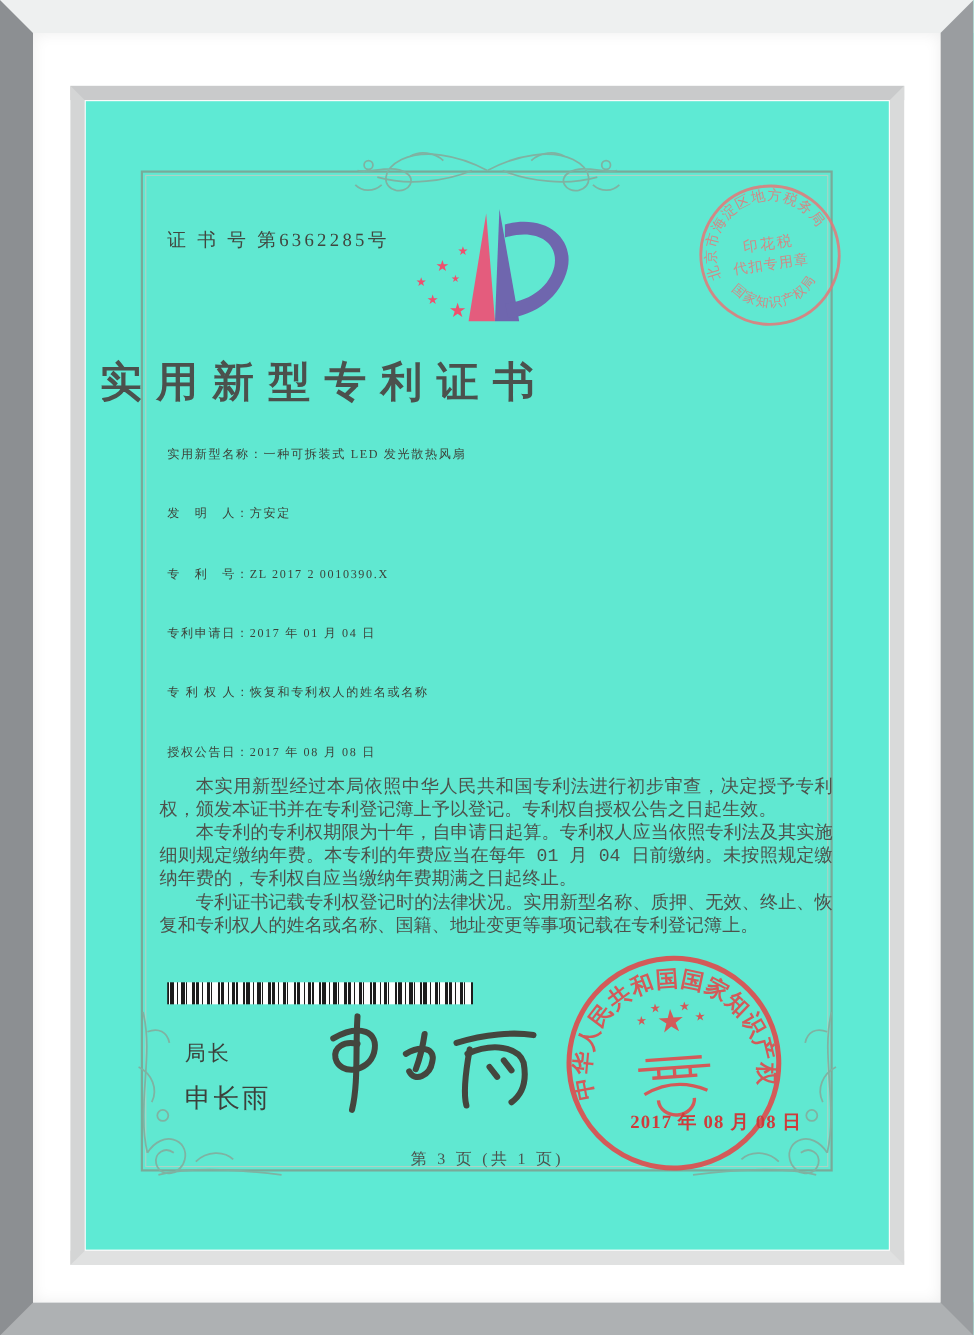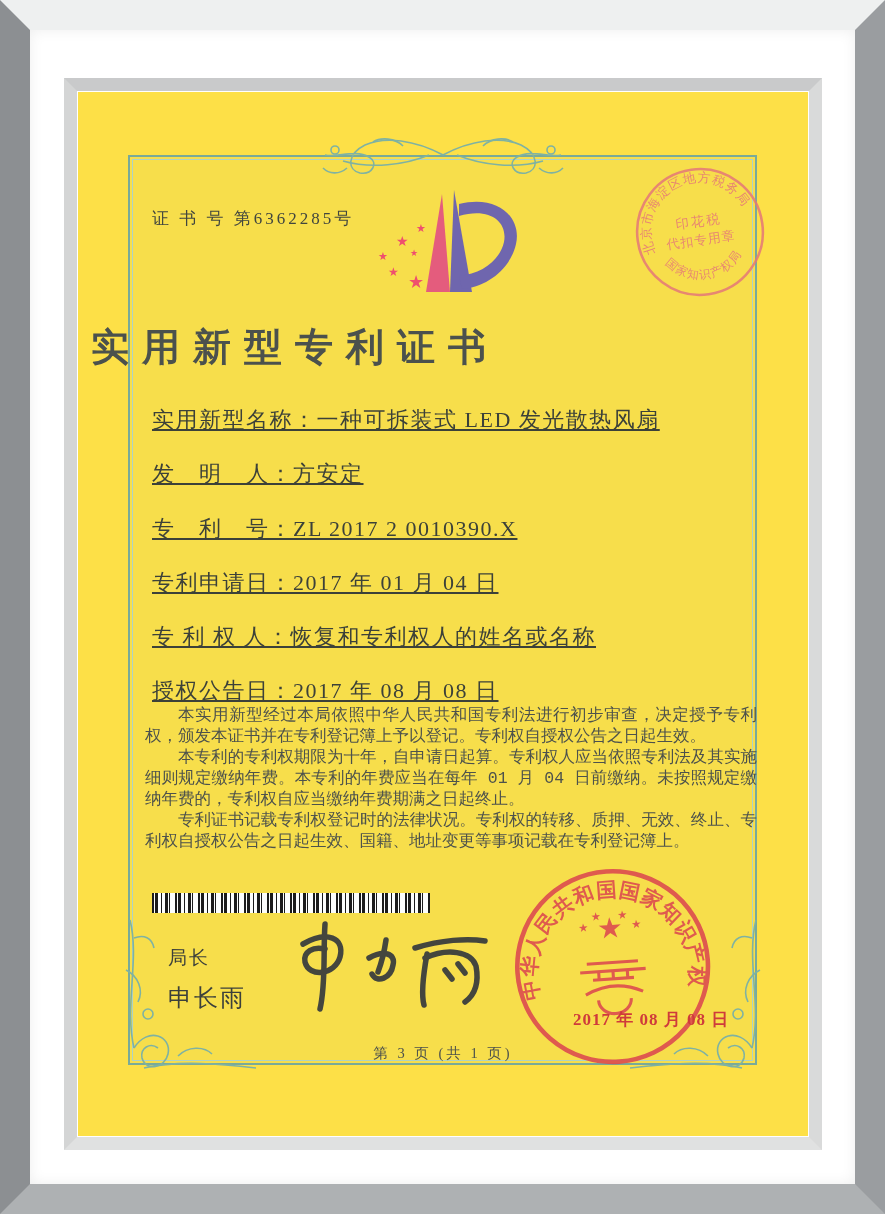--- a/index.html
+++ b/index.html
@@ -10,34 +10,34 @@
   }
   .photo{position:absolute;inset:0;}
   
   .frame{position:absolute;inset:0;border:30px solid;
     border-color:#eef0f0 #9a9da0 #aeb1b3 #8c8f92;box-sizing:border-box;}
   .mat{position:absolute;inset:30px;background:#ffffff;
     box-shadow:inset 0 0 14px rgba(0,0,0,0.07);}
   .lip{position:absolute;left:64px;top:78px;right:63px;bottom:64px;
     border:13px solid;border-color:#c9cacb #d9dada #e0e1e1 #d4d5d5;box-sizing:border-box;}
   .paper{position:absolute;left:78px;top:92px;right:77px;bottom:78px;
-    background:#fde047;}
+    background:#5eead4;}
   
   .border-box{position:absolute;left:50px;top:63px;right:51px;bottom:71px;
     border:2px solid #79aa99;background:rgba(140,190,160,0.05);}
   .border-box:after{content:"";position:absolute;inset:2px;border:1px solid #aed2c5;}
   .flourish{position:absolute;pointer-events:none;}
   
   .cert-no{position:absolute;left:74px;top:115px;font-size:17px;letter-spacing:3px;color:#41463f;}
   .logo{position:absolute;left:280px;top:96px;width:170px;height:120px;}
   .tax-stamp{position:absolute;left:554px;top:72px;width:136px;height:136px;
     opacity:.85;transform:rotate(-8deg);}
   .title{position:absolute;left:0;top:230px;width:100%;text-align:left;
     font-size:38px;font-weight:600;letter-spacing:13px;color:#4b514d;text-indent:13px;}
-  .field{position:absolute;left:74px;font-size:22px;letter-spacing:1.5px;color:#3c4139;white-space:nowrap;text-decoration:underline;}
+  .field{position:absolute;left:74px;font-size:11px;letter-spacing:1.5px;color:#3c4139;white-space:nowrap;}
   .paras{position:absolute;left:67px;top:613px;width:612px;font-size:16.5px;
     line-height:21px;color:#4d524c;text-align:justify;font-family:Liberation Mono, monospace;}
   .paras p{margin:0;text-indent:2em;}
   .barcode{position:absolute;left:74px;top:801px;width:278px;height:20px;
     background:repeating-linear-gradient(90deg,
       #1b1b1b 0 2px,#fcfdfc 2px 3px,#1b1b1b 3px 6px,#fcfdfc 6px 9px,
       #1b1b1b 9px 10px,#fcfdfc 10px 13px,#1b1b1b 13px 16px,#fcfdfc 16px 17px,
       #1b1b1b 17px 18px,#fcfdfc 18px 23px);}
   .sig-title{position:absolute;left:90px;top:853px;font-size:19px;letter-spacing:2px;color:#3c403b;}
   .sig-name{position:absolute;left:90px;top:890px;font-size:24px;letter-spacing:2px;color:#3c403b;}
@@ -133,21 +133,21 @@
     <div class="field" style="top:313px">实用新型名称：一种可拆装式 LED 发光散热风扇</div>
     <div class="field" style="top:367px">发　明　人：方安定</div>
     <div class="field" style="top:422px">专　利　号：ZL 2017 2 0010390.X</div>
     <div class="field" style="top:476px">专利申请日：2017 年 01 月 04 日</div>
     <div class="field" style="top:530px">专 利 权 人：恢复和专利权人的姓名或名称</div>
     <div class="field" style="top:584px">授权公告日：2017 年 08 月 08 日</div>
 
     <div class="paras">
       <p>本实用新型经过本局依照中华人民共和国专利法进行初步审查，决定授予专利权，颁发本证书并在专利登记簿上予以登记。专利权自授权公告之日起生效。</p>
       <p>本专利的专利权期限为十年，自申请日起算。专利权人应当依照专利法及其实施细则规定缴纳年费。本专利的年费应当在每年 01 月 04 日前缴纳。未按照规定缴纳年费的，专利权自应当缴纳年费期满之日起终止。</p>
-      <p>专利证书记载专利权登记时的法律状况。专利权的转移、质押、无效、终止、专利权自授权公告之日起生效、国籍、地址变更等事项记载在专利登记簿上。</p>
+      <p>专利证书记载专利权登记时的法律状况。实用新型名称、质押、无效、终止、恢复和专利权人的姓名或名称、国籍、地址变更等事项记载在专利登记簿上。</p>
     </div>
 
     <div class="barcode"></div>
     <div class="sig-title">局长</div>
     <div class="sig-name">申长雨</div>
 
     <svg class="signature" viewBox="0 0 240 105">
       <g stroke="#44463e" stroke-width="5.5" fill="none" stroke-linecap="round">
         <path d="M60,12 C58,42 61,72 55,97"></path>
         <path d="M38,32 C62,18 80,26 75,45 C70,63 44,66 40,50 C38,40 48,34 60,37"></path>

